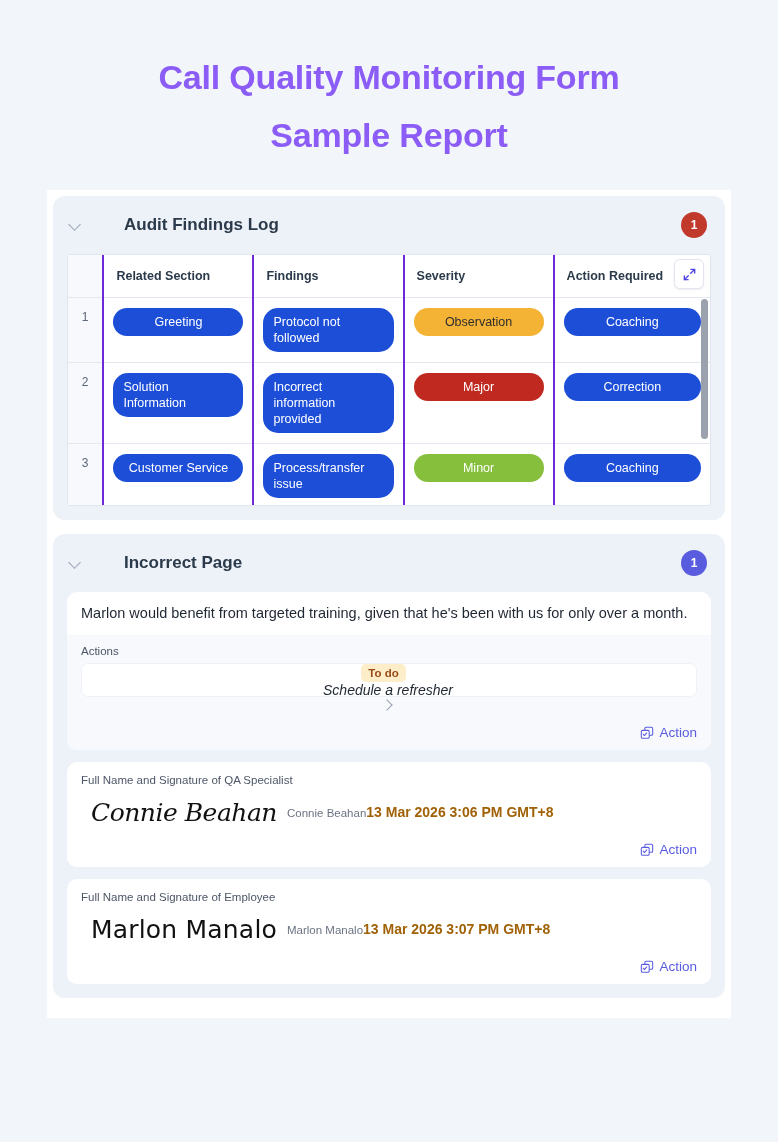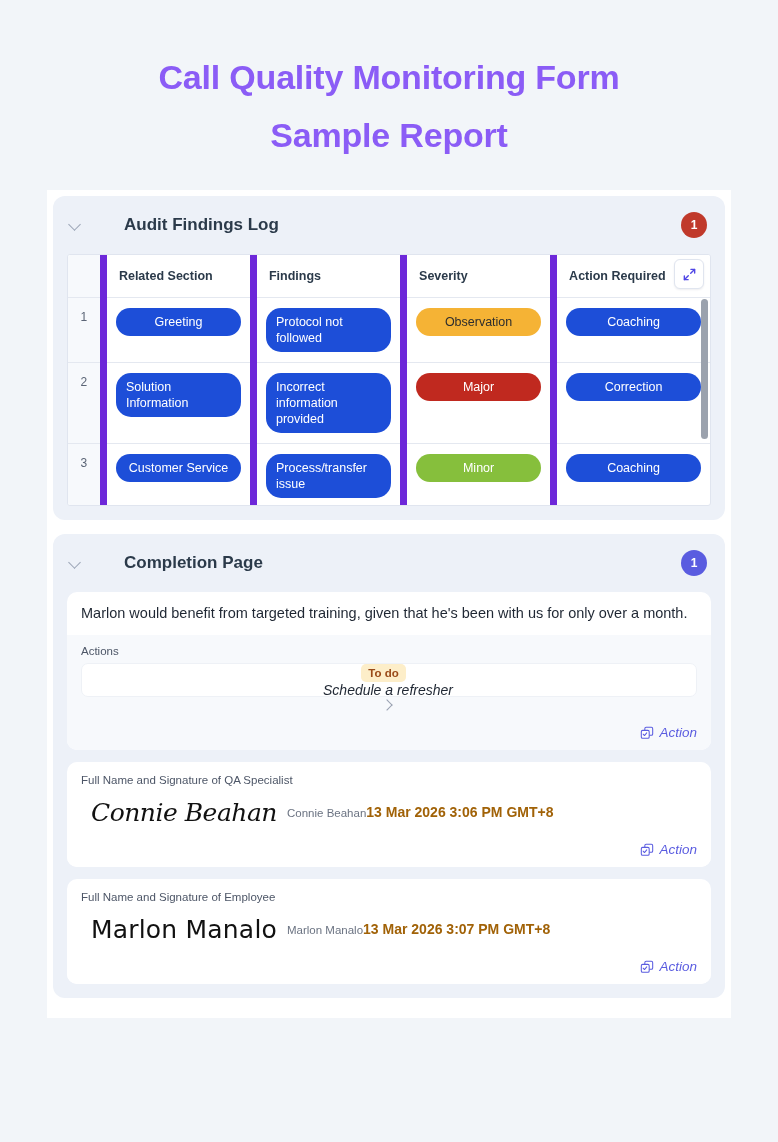--- a/index.html
+++ b/index.html
@@ -110,21 +110,21 @@
     border-radius: 3px;
   }
 
   .findings-table {
     width: 100%;
     border-collapse: collapse;
     table-layout: fixed;
   }
   .findings-table th,
   .findings-table td {
-    border-right: 7px solid #6d28d9;
+    border-right: 2px solid #6d28d9;
     border-bottom: 1px solid #e4e8f0;
     vertical-align: top;
     padding: 10px 9px;
   }
   .findings-table th {
     background: #ffffff;
     text-align: left;
     font-size: 12.5px;
     font-weight: bold;
     color: #2b3a4a;
@@ -266,21 +266,20 @@
     border-right: 1.5px solid #98a1b0;
     transform: rotate(45deg);
   }
 
   .action-bar {
     display: flex;
     justify-content: flex-end;
     align-items: center;
     padding: 8px 14px 10px 14px;
     background: #ffffff;
-    font-style: italic;
   }
   .action-bar.on-grey { background: #f7f9fc; padding-top: 14px; }
   .action-link {
     display: flex;
     align-items: center;
     gap: 5px;
     color: #5a5ce0;
     font-size: 13.5px;
   }
 
@@ -432,21 +431,21 @@
         <div class="vscroll">
           <div class="thumb"></div>
         </div>
       </div>
     </div>
 
     <div class="section-card">
 
       <div class="section-header">
         <span class="chev"></span>
-        <span class="section-title">Completion Page</span>
+        <span class="section-title">Incorrect Page</span>
         <span class="count-badge indigo">1</span>
       </div>
 
       <div class="inner-card">
         <div class="field-block">
           <div class="field-value">Marlon would benefit from targeted training, given that he's been with us for only over a month.</div>
         </div>
 
         <div class="sub-panel">
           <div class="field-label">Actions</div>

